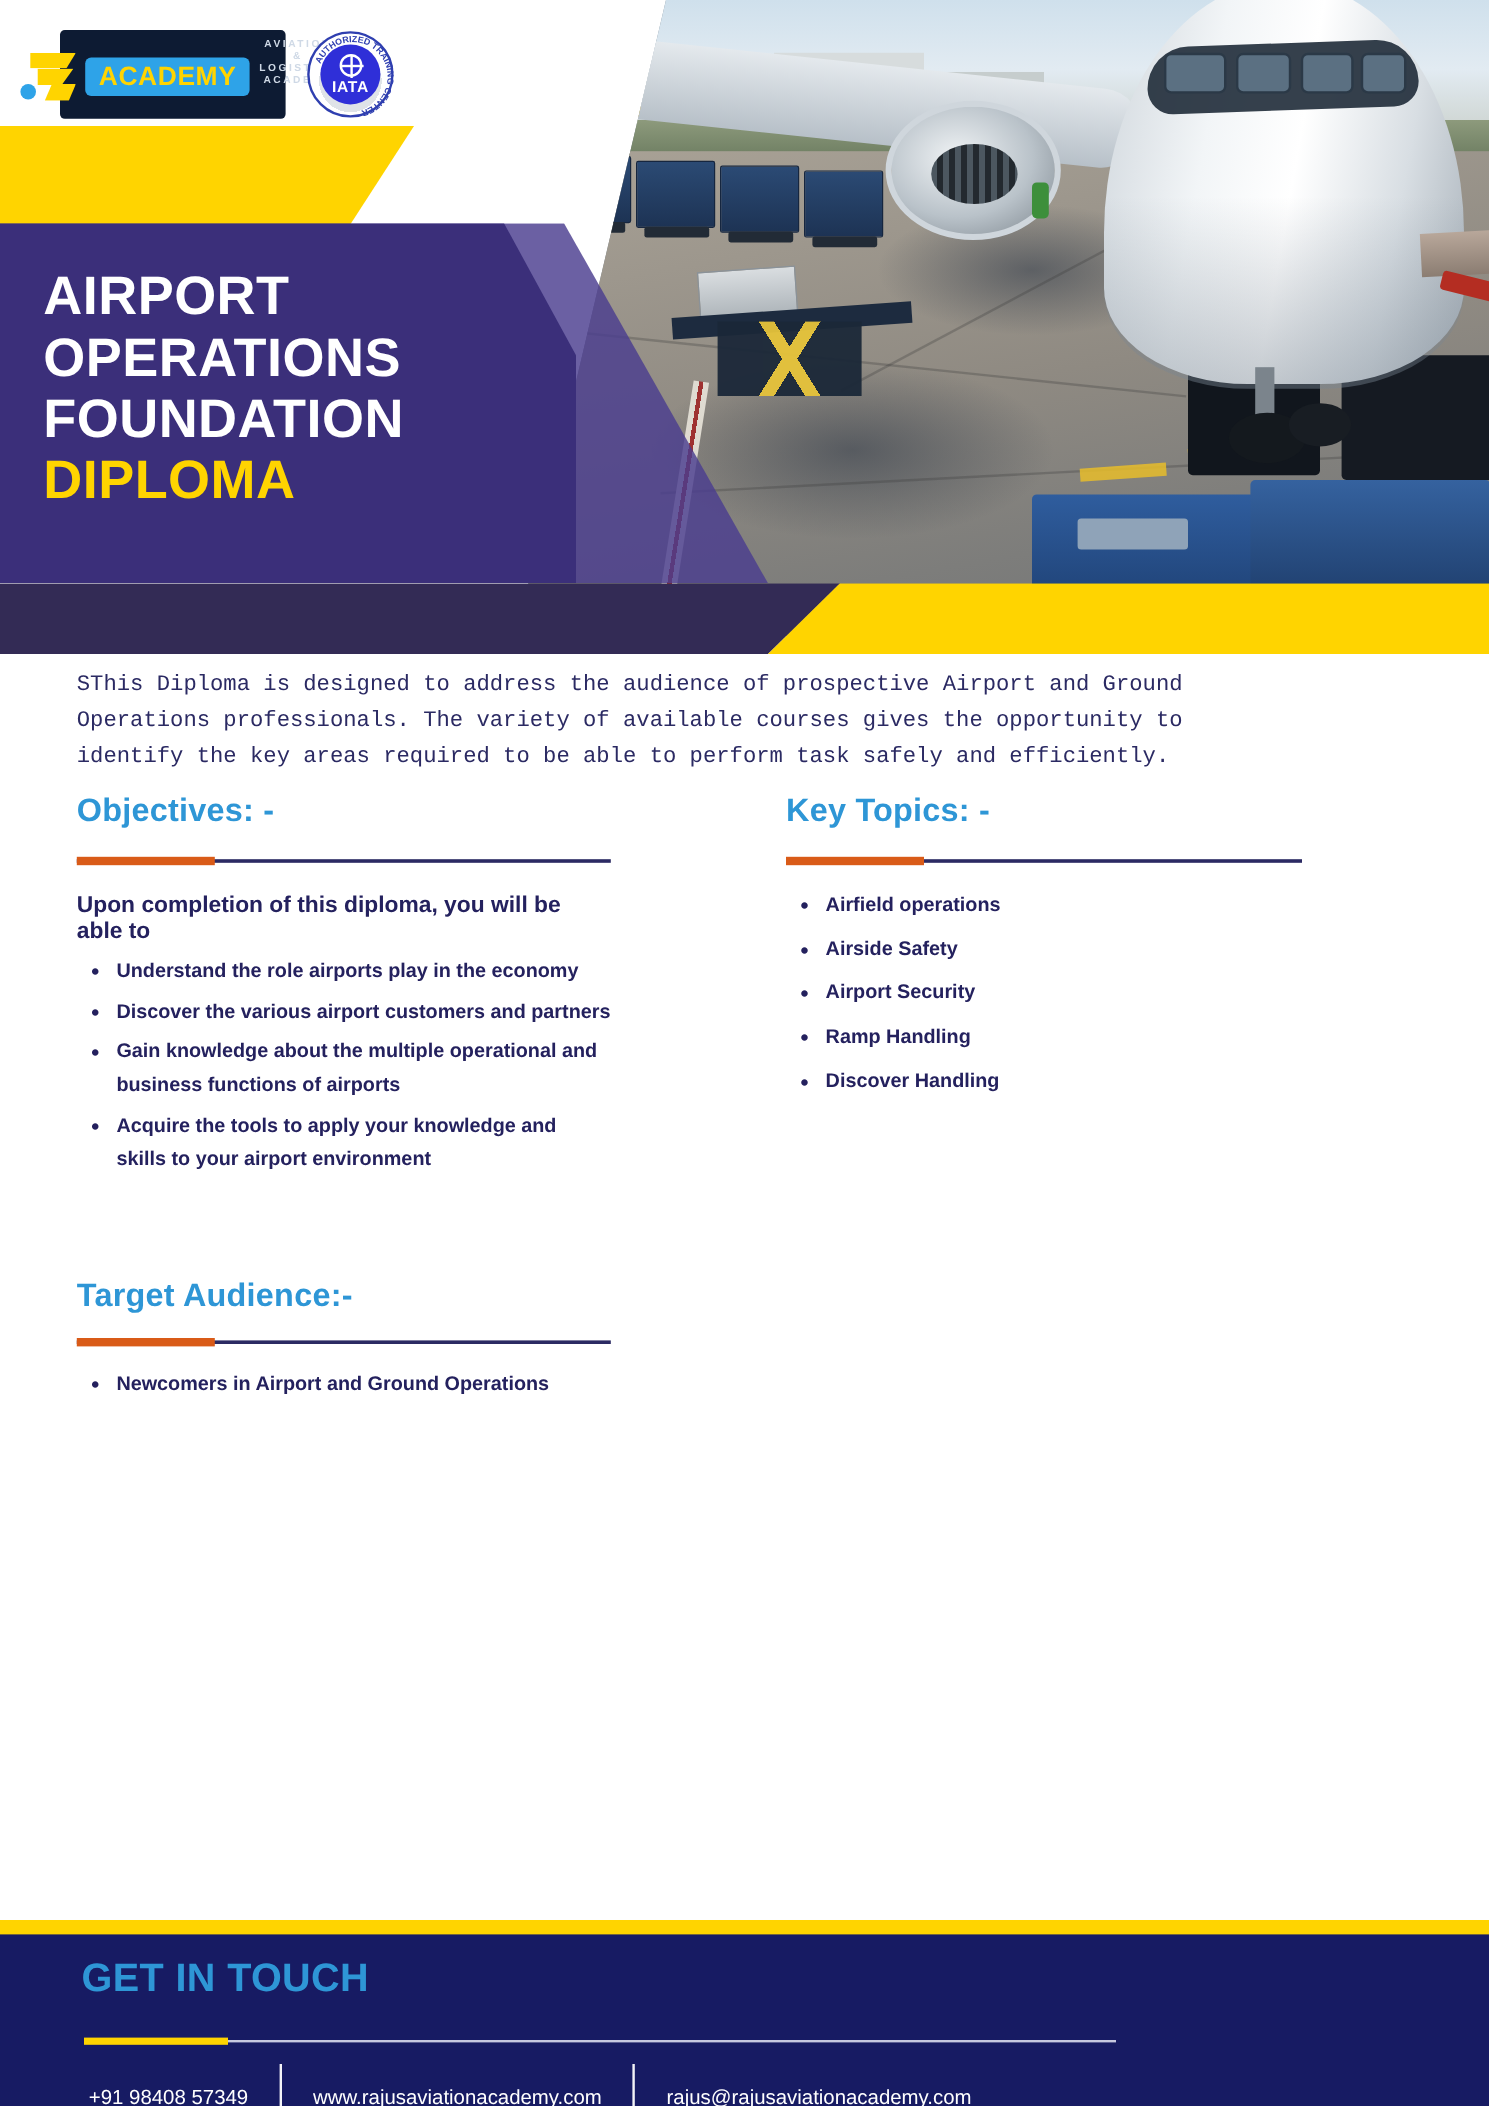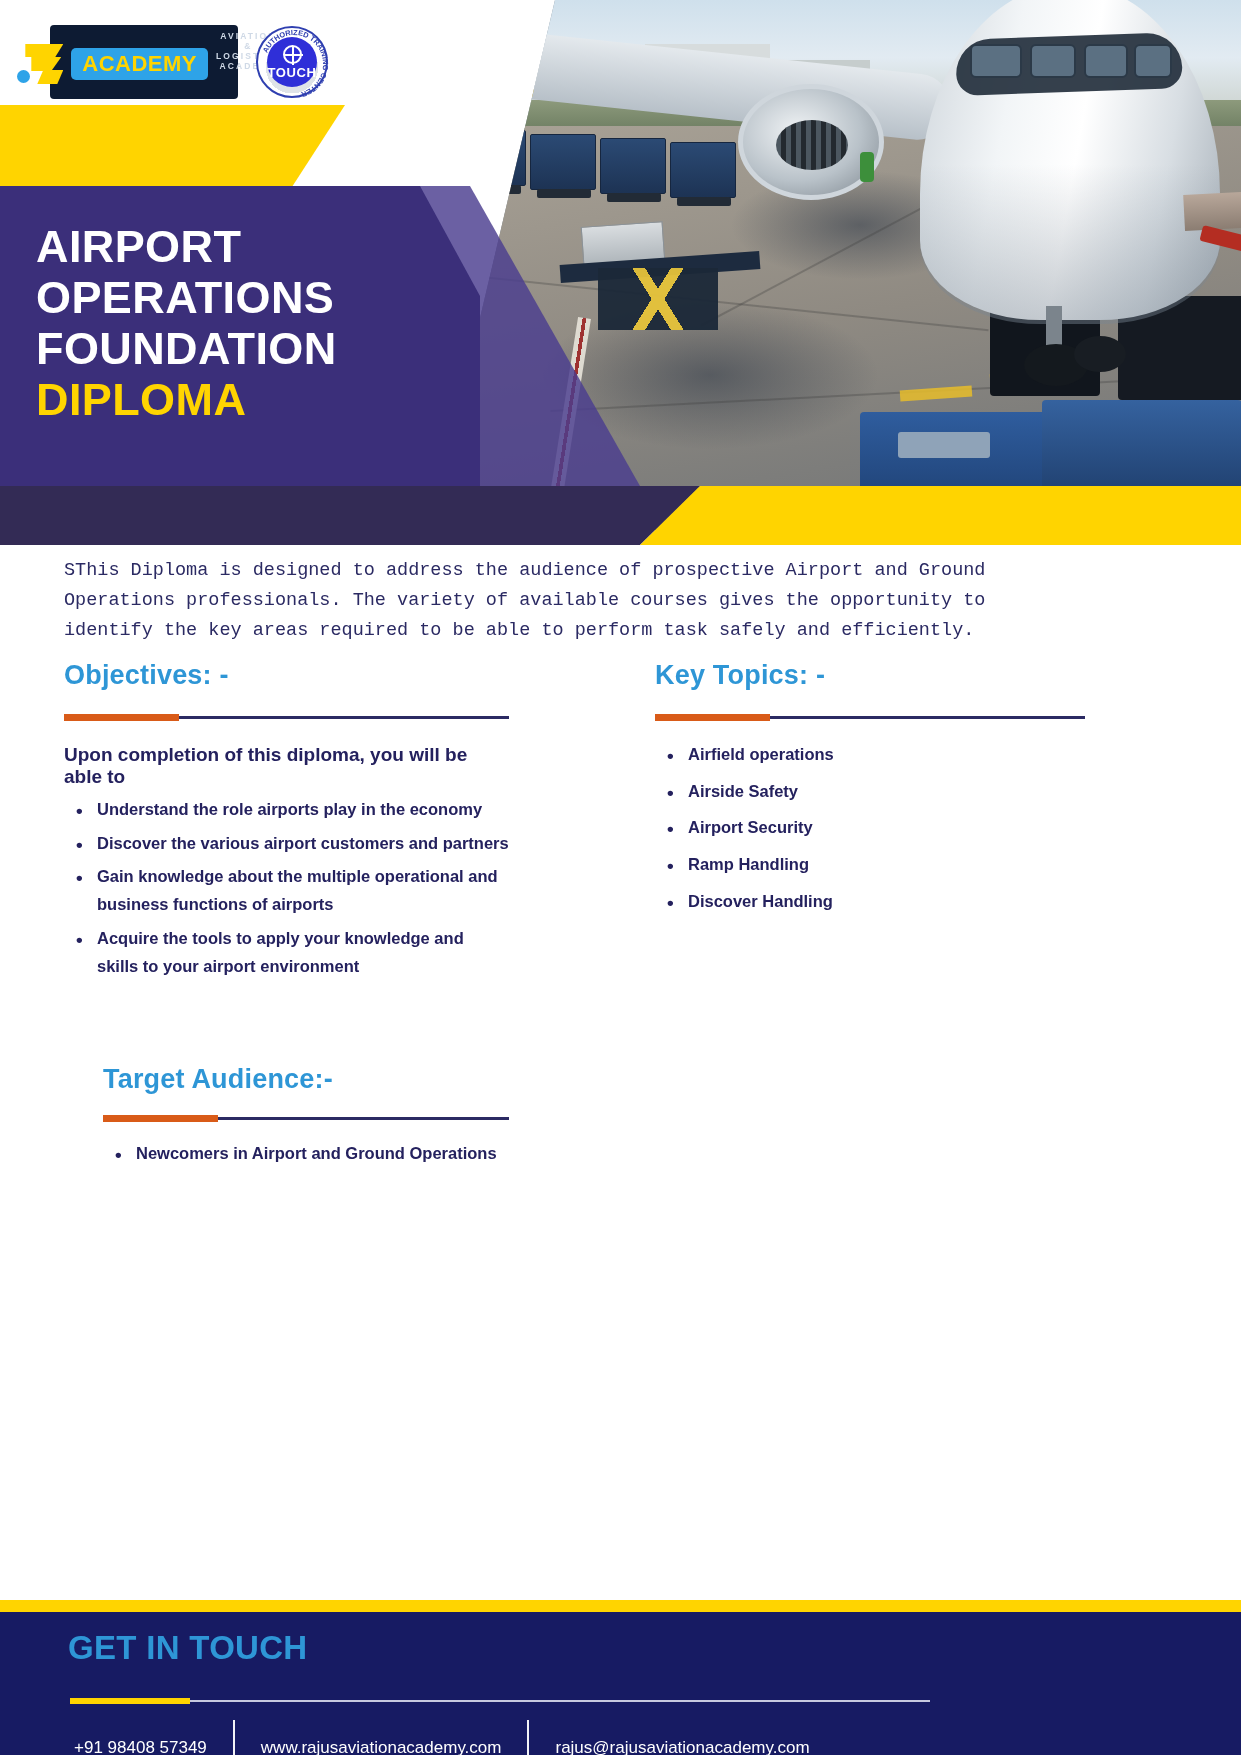--- a/index.html
+++ b/index.html
@@ -332,21 +332,21 @@
   }
   ul.bul { list-style:none; margin-top:8px; }
   ul.bul li {
     position:relative; padding-left:33px; margin-bottom:6px;
     font-size:16.5px; font-weight:bold; color:#24215e; line-height:1.68;
   }
   ul.bul li::before {
     content:"•"; position:absolute; left:12px; top:-1px;
     font-size:19px; color:#24215e;
   }
-  .target-sec { margin-top:84px;margin-left:39px; }
+  .target-sec { margin-top:84px; }
   .target-sec .divider { margin-top:22px; }
   .target-sec ul.bul { margin-top:20px; }
   .keytopics ul.bul { margin-top:22px; }
   .keytopics ul.bul li { margin-bottom:9px; }
 
   
   .footer {
     position:absolute; left:0; bottom:0; width:1241px; height:155px;
     background:#171b63;
   }
@@ -470,21 +470,21 @@
           <defs>
               <path id="rp" d="M 36,36 m -29,0 a 29,29 0 1,1 58,0 a 29,29 0 1,1 -58,0"></path>
             </defs>
           <text font-size="7.4" fill="#2f3fb0" font-family="Liberation Sans, sans-serif" font-weight="bold">
             <textPath href="#rp" startOffset="6%">AUTHORIZED TRAINING CENTER</textPath>
           </text>
         </svg>
       </div>
       <div class="iata-core">
         <div class="iata-globe"></div>
-        <div class="iata-word">TOUCH</div>
+        <div class="iata-word">IATA</div>
       </div>
     </div>
   </div>
 </div>
 
 <div class="intro">SThis Diploma is designed to address the audience of prospective Airport and Ground Operations professionals. The variety of available courses gives the opportunity to identify the key areas required to be able to perform task safely and efficiently.</div>
 
 <div class="columns">
 
   <div class="col-left">

